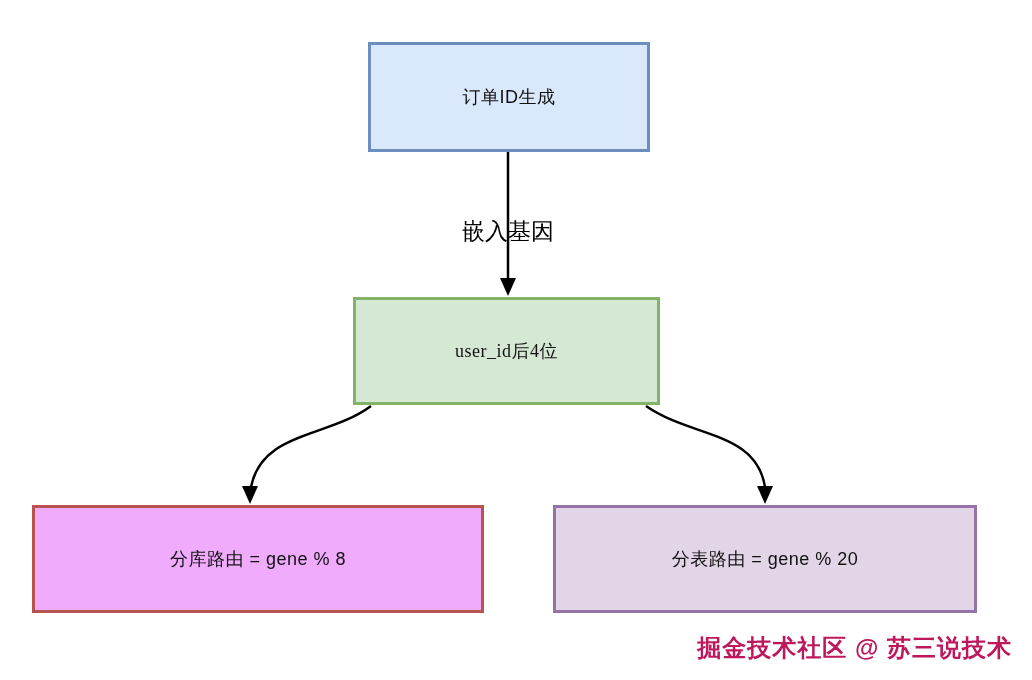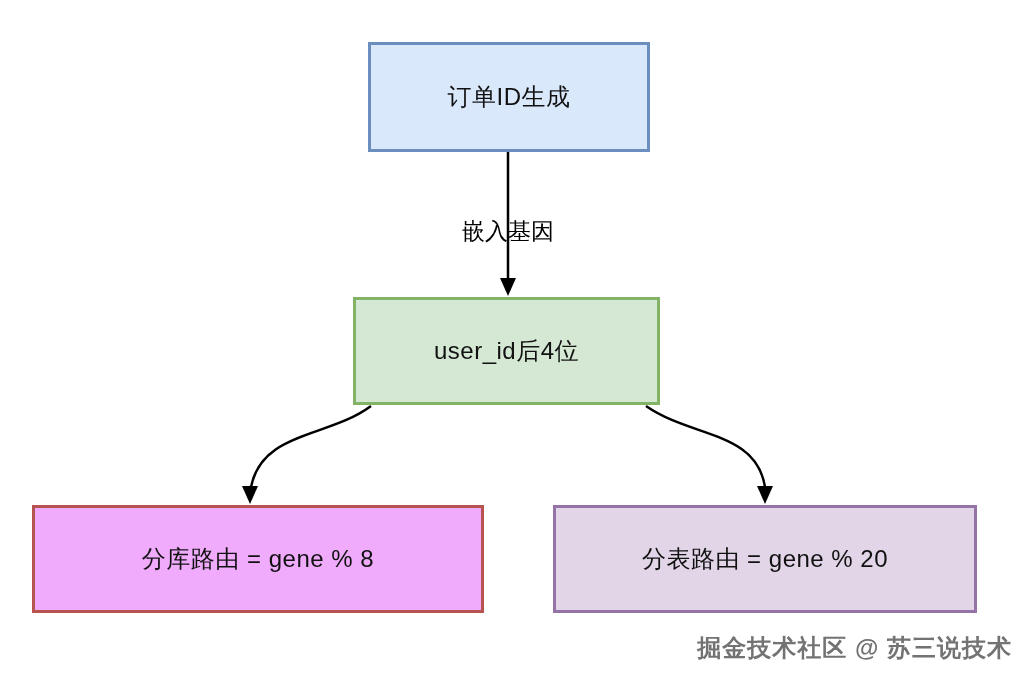--- a/index.html
+++ b/index.html
@@ -20,36 +20,37 @@
     left: 0; top: 0;
     width: 1032px;
     height: 680px;
   }
   .node {
     position: absolute;
     box-sizing: border-box;
     display: flex;
     align-items: center;
     justify-content: center;
-    font-size: 24px;
+    font-size: 18px;
     color: #111111;
     letter-spacing: 0.5px;
     text-align: right;
   }
   .node-order-id {
     left: 368px; top: 42px;
     width: 282px; height: 110px;
     background: #dae8fc;
     border: 3px solid #6c8ebf;
   }
   .node-user-id {
     left: 353px; top: 297px;
     width: 307px; height: 108px;
     background: #d5e8d4;
     border: 3px solid #82b366;
+    font-family: Liberation Serif, serif;
   }
   .node-db-route {
     left: 32px; top: 505px;
     width: 452px; height: 108px;
     background: #f0abfc;
     border: 3px solid #b85450;
   }
   .node-table-route {
     left: 553px; top: 505px;
     width: 424px; height: 108px;
@@ -63,21 +64,21 @@
     font-size: 23px;
     color: #000000;
     white-space: nowrap;
     font-family: Liberation Serif, serif;
   }
   .watermark {
     position: absolute;
     right: 20px; top: 632px;
     font-size: 24px;
     font-weight: 700;
-    color: #737373;
+    color: #be185d;
     text-shadow: 1px 1px 0 #ffffff, 2px 2px 1px #ffffff;
     letter-spacing: 1px;
     white-space: nowrap;
   }
 </style>
 </head>
 <body>
 
 <div class="canvas">
 

